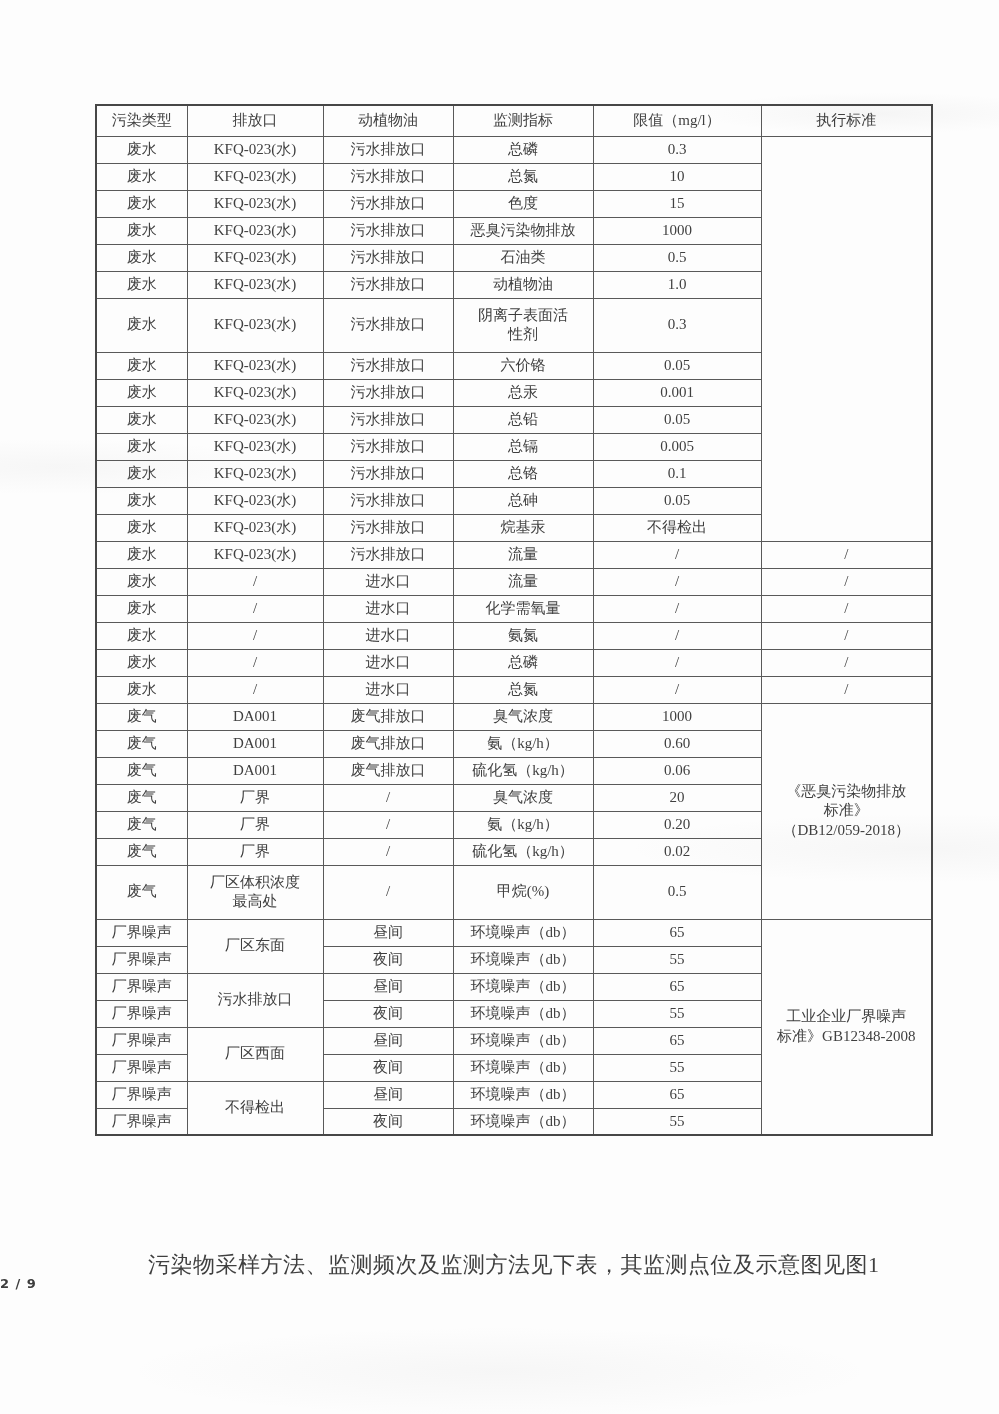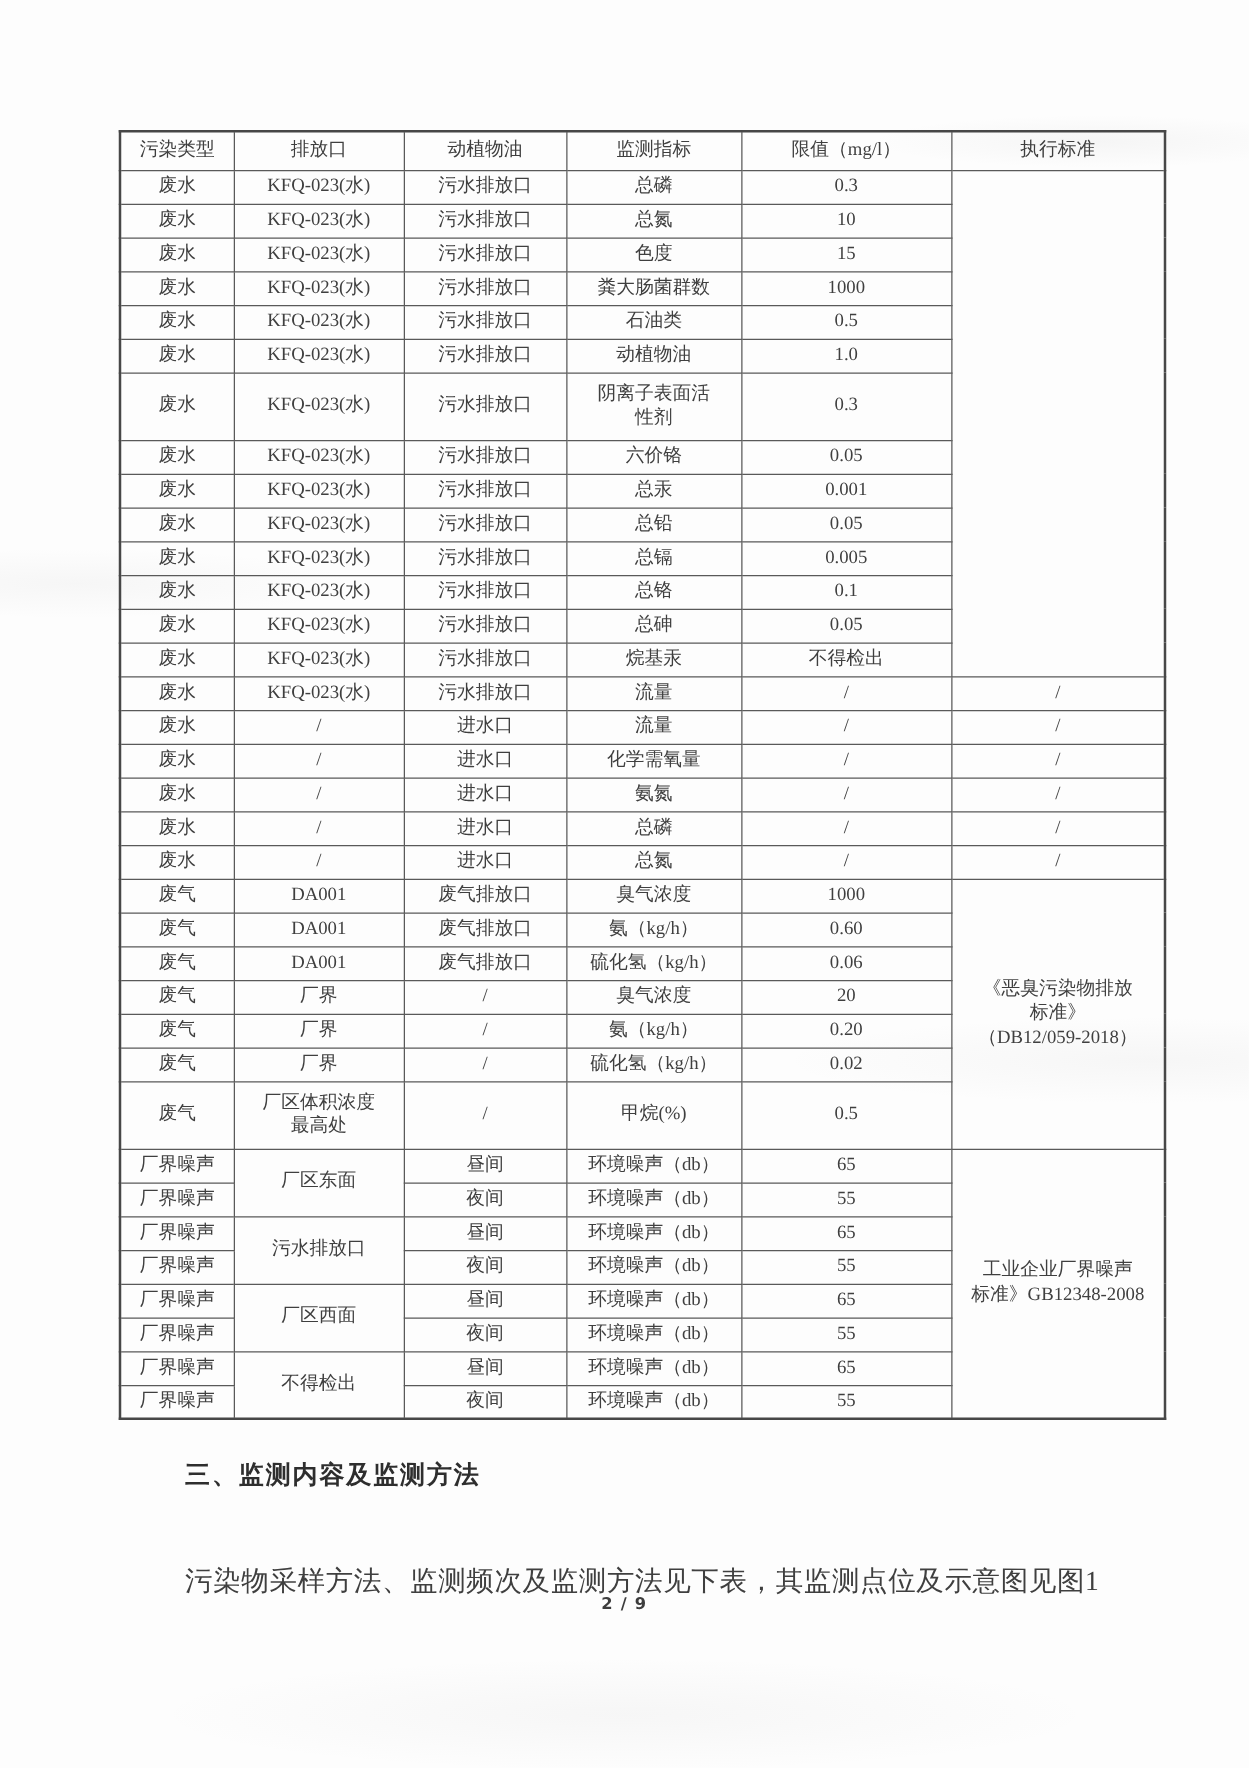--- a/index.html
+++ b/index.html
@@ -51,21 +51,20 @@
     font-size: 20px; font-weight: bold; color: #2e2e2e;
     letter-spacing: 1.5px;
   }
   .intro-paragraph {
     position: absolute; left: 148px; top: 1250px;
     font-size: 22px; color: #3f3f3f;
     letter-spacing: 0.5px;
   }
   .page-number {
     position: absolute; left: 0; top: 1276px; width: 100%;
-    text-align: center;
     font-family: "DejaVu Sans", "Liberation Sans", sans-serif;
     font-size: 13px; font-weight: bold; color: #3d3d3d;
     letter-spacing: 1px;
   }
 </style>
 </head>
 <body>
 
 <div class="page">
 
@@ -109,21 +108,21 @@
             <td>废水</td>
             <td>KFQ-023(水)</td>
             <td>污水排放口</td>
             <td>色度</td>
             <td>15</td>
           </tr>
           <tr>
             <td>废水</td>
             <td>KFQ-023(水)</td>
             <td>污水排放口</td>
-            <td>粪大肠菌群数</td>
+            <td>恶臭污染物排放</td>
             <td>1000</td>
           </tr>
           <tr>
             <td>废水</td>
             <td>KFQ-023(水)</td>
             <td>污水排放口</td>
             <td>石油类</td>
             <td>0.5</td>
           </tr>
           <tr>
@@ -342,19 +341,18 @@
           <tr>
             <td>厂界噪声</td>
             <td>夜间</td>
             <td>环境噪声（db）</td>
             <td>55</td>
           </tr>
         </tbody>
     </table>
   </div>
 
-  <div class="section-heading">三、监测内容及监测方法</div>
 
   <div class="intro-paragraph">污染物采样方法、监测频次及监测方法见下表，其监测点位及示意图见图1</div>
 
   <div class="page-number">2 / 9</div>
 
 </div>
 
 </body></html>

